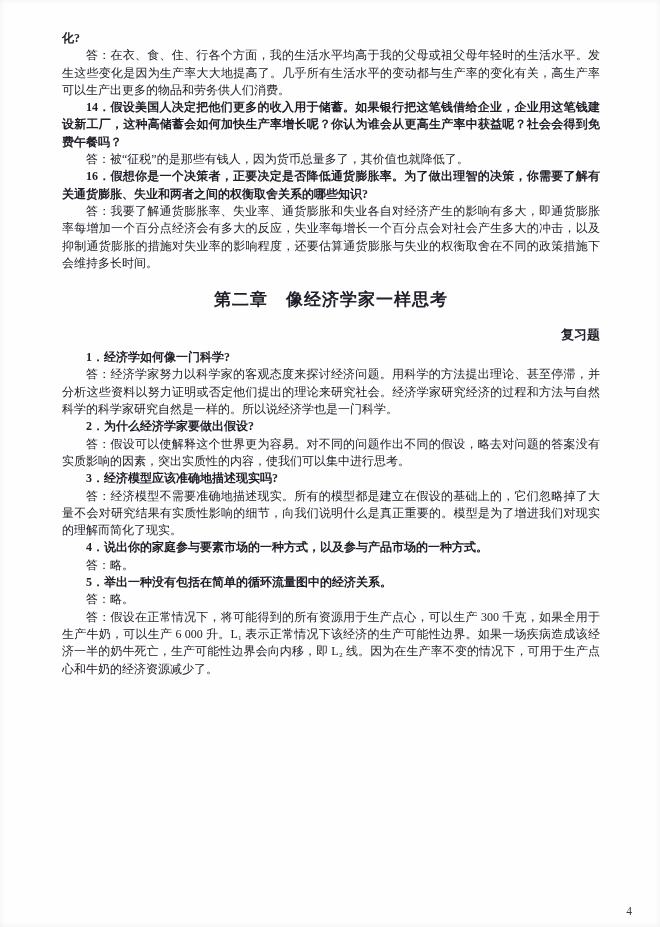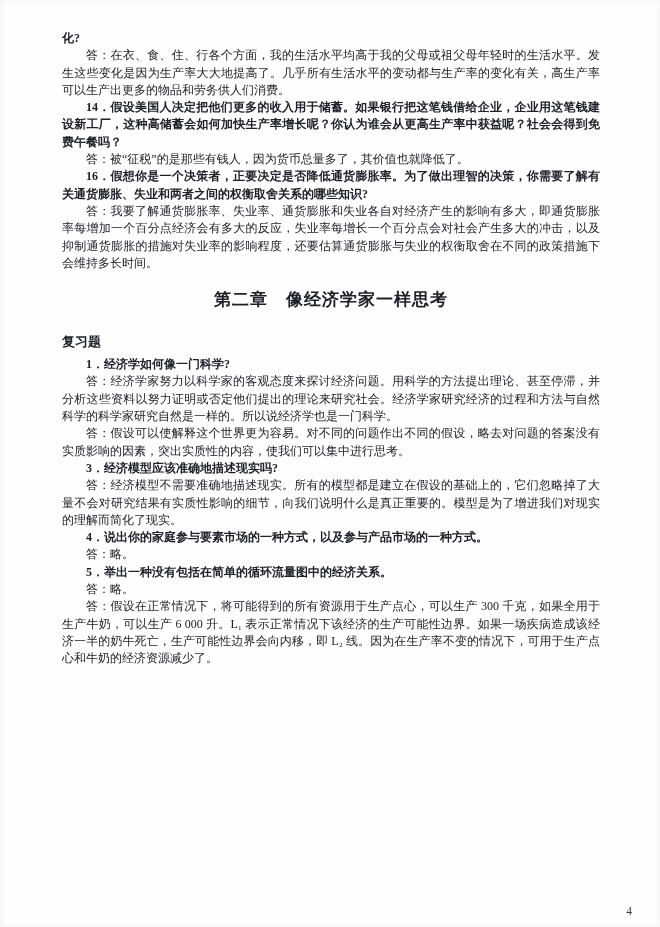--- a/index.html
+++ b/index.html
@@ -24,32 +24,32 @@
     margin: 0;
     font-size: 12px;
     line-height: 17.3px;
     text-align: justify;
     text-indent: 2em;
     word-break: break-all;
   }
   .doc p.question { font-weight: bold; }
   .doc p.fragment { text-indent: 0; }
   .doc .chapter-title {
-    margin: 16px 0 22px 0;
+    margin: 16px 0 15px 0;
     font-size: 17px;
     font-weight: bold;
     text-align: center;
     text-indent: 0;
     letter-spacing: 1px;
   }
   .doc .section-title {
     margin: 0 0 5px 0;
     font-size: 13px;
     font-weight: bold;
-    text-align: left;
+    text-align: right;
     text-indent: 0;
   }
   .page-number {
     position: absolute;
     right: 28px;
     bottom: 10px;
     font-size: 11.5px;
     color: #3a3a46;
   }
 </style>
@@ -61,20 +61,21 @@
       <p class="fragment question">化?</p>
       <p class="answer">答：在衣、食、住、行各个方面，我的生活水平均高于我的父母或祖父母年轻时的生活水平。发生这些变化是因为生产率大大地提高了。几乎所有生活水平的变动都与生产率的变化有关，高生产率可以生产出更多的物品和劳务供人们消费。</p>
       <p class="question">14．假设美国人决定把他们更多的收入用于储蓄。如果银行把这笔钱借给企业，企业用这笔钱建设新工厂，这种高储蓄会如何加快生产率增长呢？你认为谁会从更高生产率中获益呢？社会会得到免费午餐吗？</p>
       <p class="answer">答：被“征税”的是那些有钱人，因为货币总量多了，其价值也就降低了。</p>
       <p class="question">16．假想你是一个决策者，正要决定是否降低通货膨胀率。为了做出理智的决策，你需要了解有关通货膨胀、失业和两者之间的权衡取舍关系的哪些知识?</p>
       <p class="answer">答：我要了解通货膨胀率、失业率、通货膨胀和失业各自对经济产生的影响有多大，即通货膨胀率每增加一个百分点经济会有多大的反应，失业率每增长一个百分点会对社会产生多大的冲击，以及抑制通货膨胀的措施对失业率的影响程度，还要估算通货膨胀与失业的权衡取舍在不同的政策措施下会维持多长时间。</p>
       <h1 class="chapter-title">第二章　像经济学家一样思考</h1>
       <h2 class="section-title">复习题</h2>
       <p class="question">1．经济学如何像一门科学?</p>
       <p class="answer">答：经济学家努力以科学家的客观态度来探讨经济问题。用科学的方法提出理论、甚至停滞，并分析这些资料以努力证明或否定他们提出的理论来研究社会。经济学家研究经济的过程和方法与自然科学的科学家研究自然是一样的。所以说经济学也是一门科学。</p>
+      <p class="question">2．为什么经济学家要做出假设?</p>
       <p class="answer">答：假设可以使解释这个世界更为容易。对不同的问题作出不同的假设，略去对问题的答案没有实质影响的因素，突出实质性的内容，使我们可以集中进行思考。</p>
       <p class="question">3．经济模型应该准确地描述现实吗?</p>
       <p class="answer">答：经济模型不需要准确地描述现实。所有的模型都是建立在假设的基础上的，它们忽略掉了大量不会对研究结果有实质性影响的细节，向我们说明什么是真正重要的。模型是为了增进我们对现实的理解而简化了现实。</p>
       <p class="question">4．说出你的家庭参与要素市场的一种方式，以及参与产品市场的一种方式。</p>
       <p class="answer">答：略。</p>
       <p class="question">5．举出一种没有包括在简单的循环流量图中的经济关系。</p>
       <p class="answer">答：略。</p>
       <p class="answer">答：假设在正常情况下，将可能得到的所有资源用于生产点心，可以生产 300 千克，如果全用于生产牛奶，可以生产 6 000 升。L₁ 表示正常情况下该经济的生产可能性边界。如果一场疾病造成该经济一半的奶牛死亡，生产可能性边界会向内移，即 L₂ 线。因为在生产率不变的情况下，可用于生产点心和牛奶的经济资源减少了。</p>
     </div>
   <div class="page-number">4</div>

